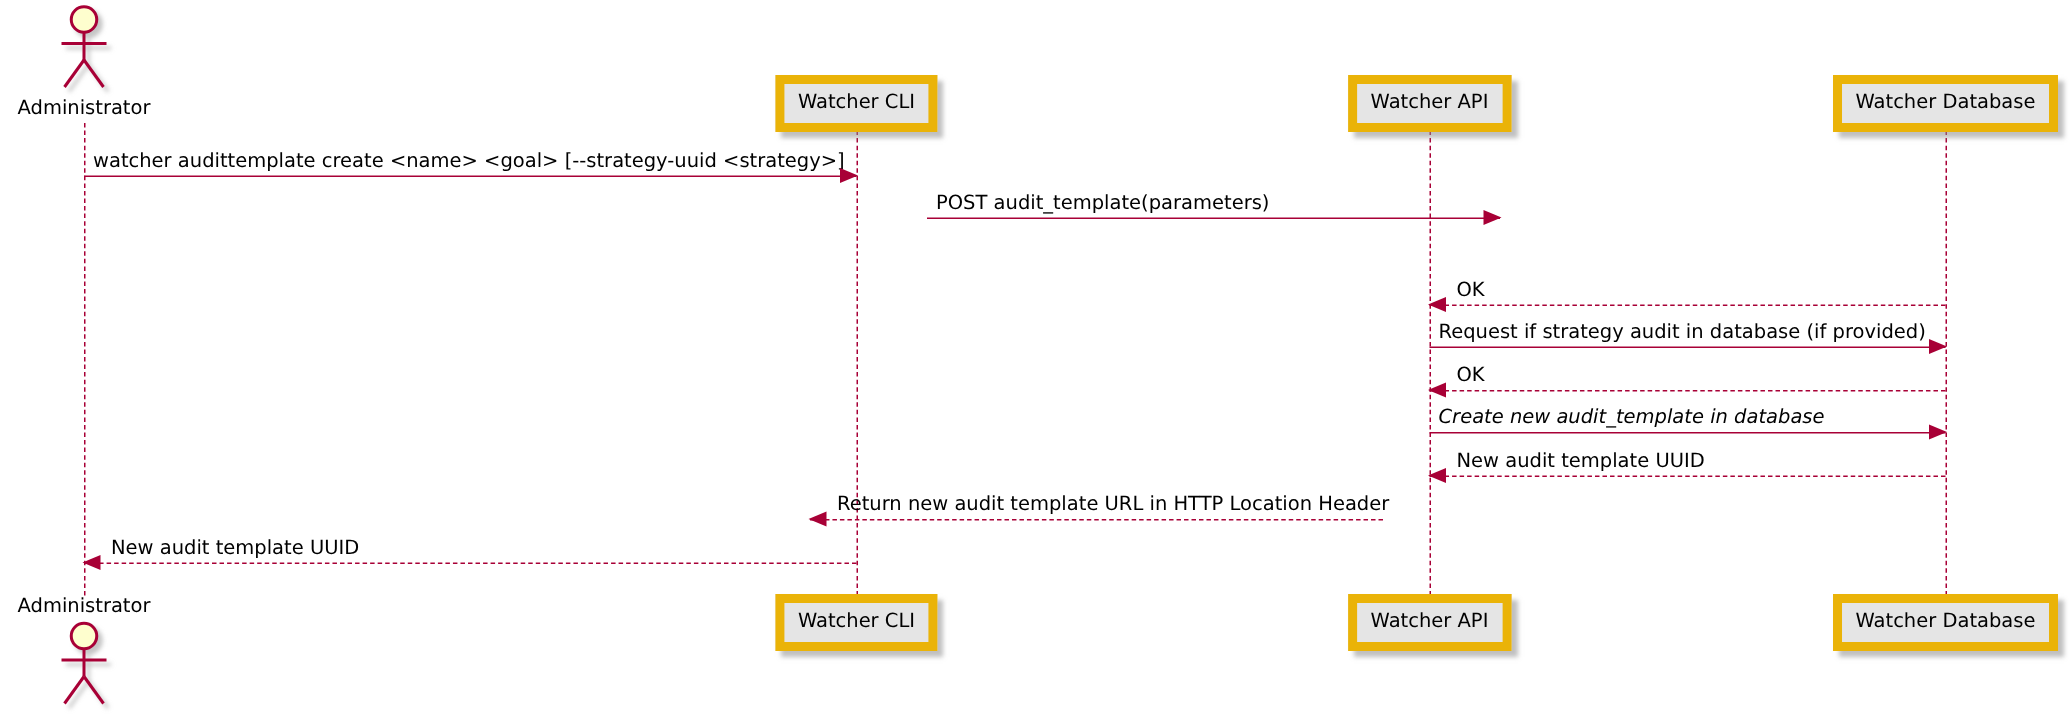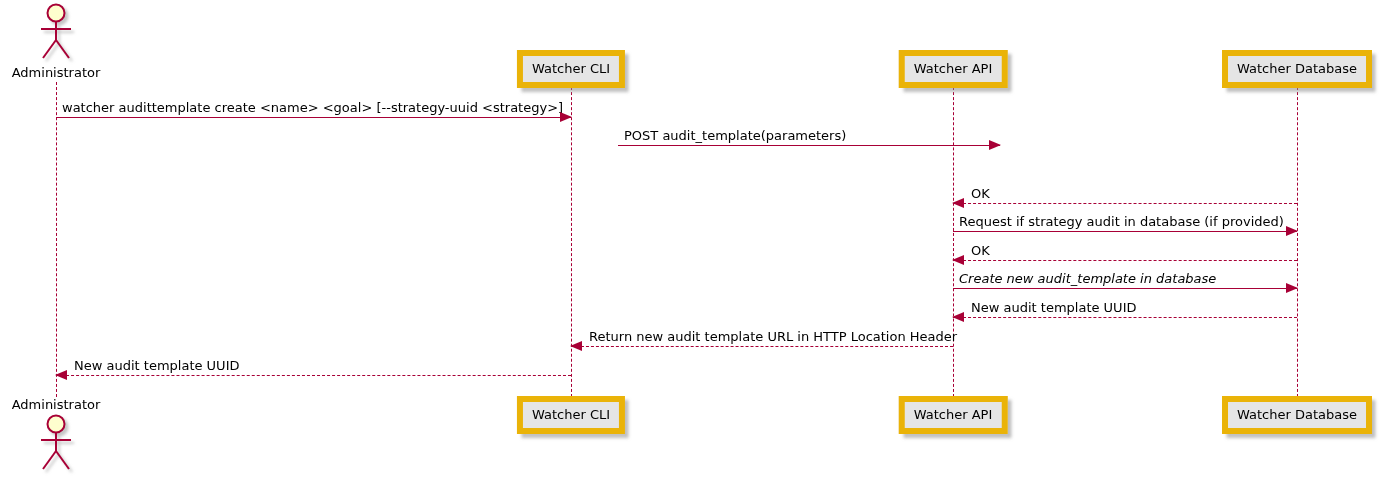--- a/index.html
+++ b/index.html
@@ -126,21 +126,21 @@
       <div class="msg-line solid">
         <div class="arrowhead right"></div>
       </div>
     </div>
     <div class="message" style="left: 953px; top: 300px; width: 344px;">
       <div class="msg-label" style="padding-left: 18px;">New audit template UUID</div>
       <div class="msg-line dashed">
         <div class="arrowhead left"></div>
       </div>
     </div>
-    <div class="message" style="left: 571px; top: 329px; width: 382px;">
+    <div class="message" style="left: 540px; top: 329px; width: 382px;">
       <div class="msg-label" style="padding-left: 18px;">Return new audit template URL in HTTP Location Header</div>
       <div class="msg-line dashed">
         <div class="arrowhead left"></div>
       </div>
     </div>
     <div class="message" style="left: 56px; top: 358px; width: 515px;">
       <div class="msg-label" style="padding-left: 18px;">New audit template UUID</div>
       <div class="msg-line dashed">
         <div class="arrowhead left"></div>
       </div>

